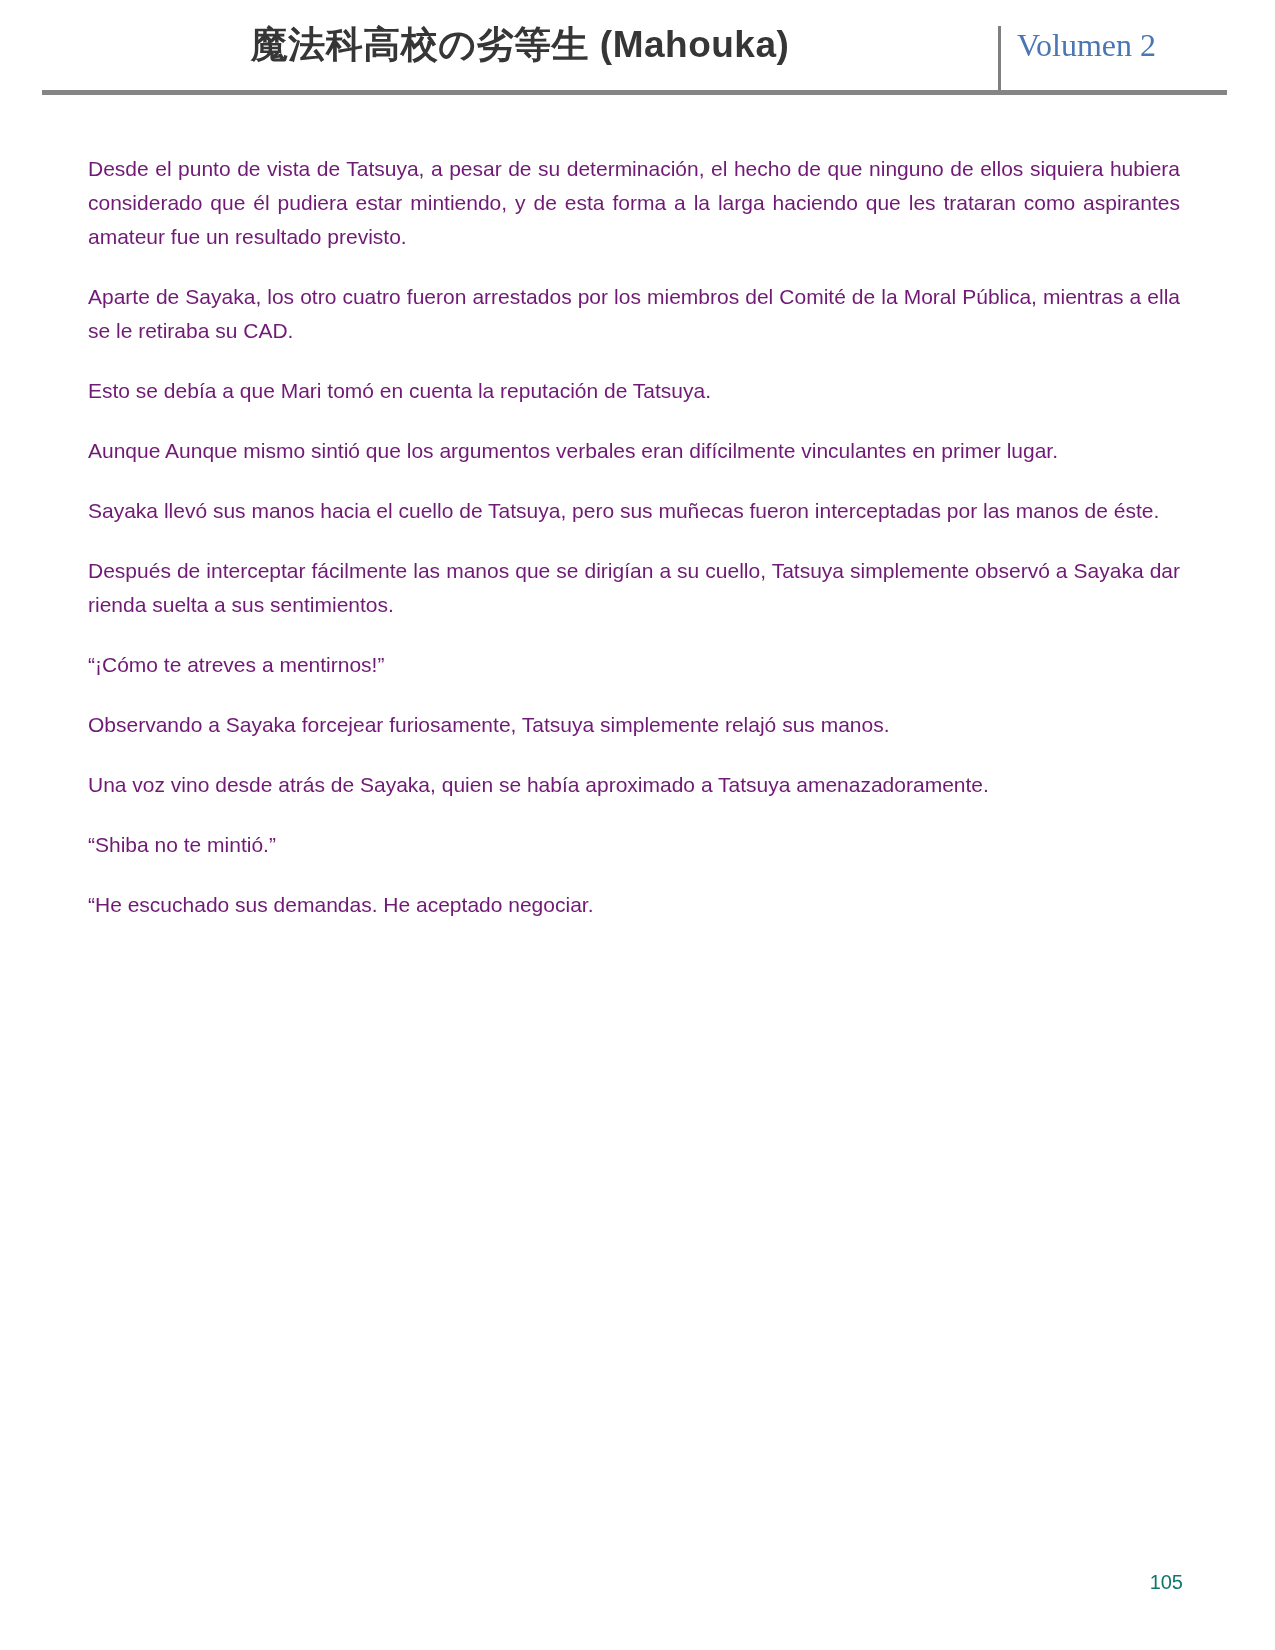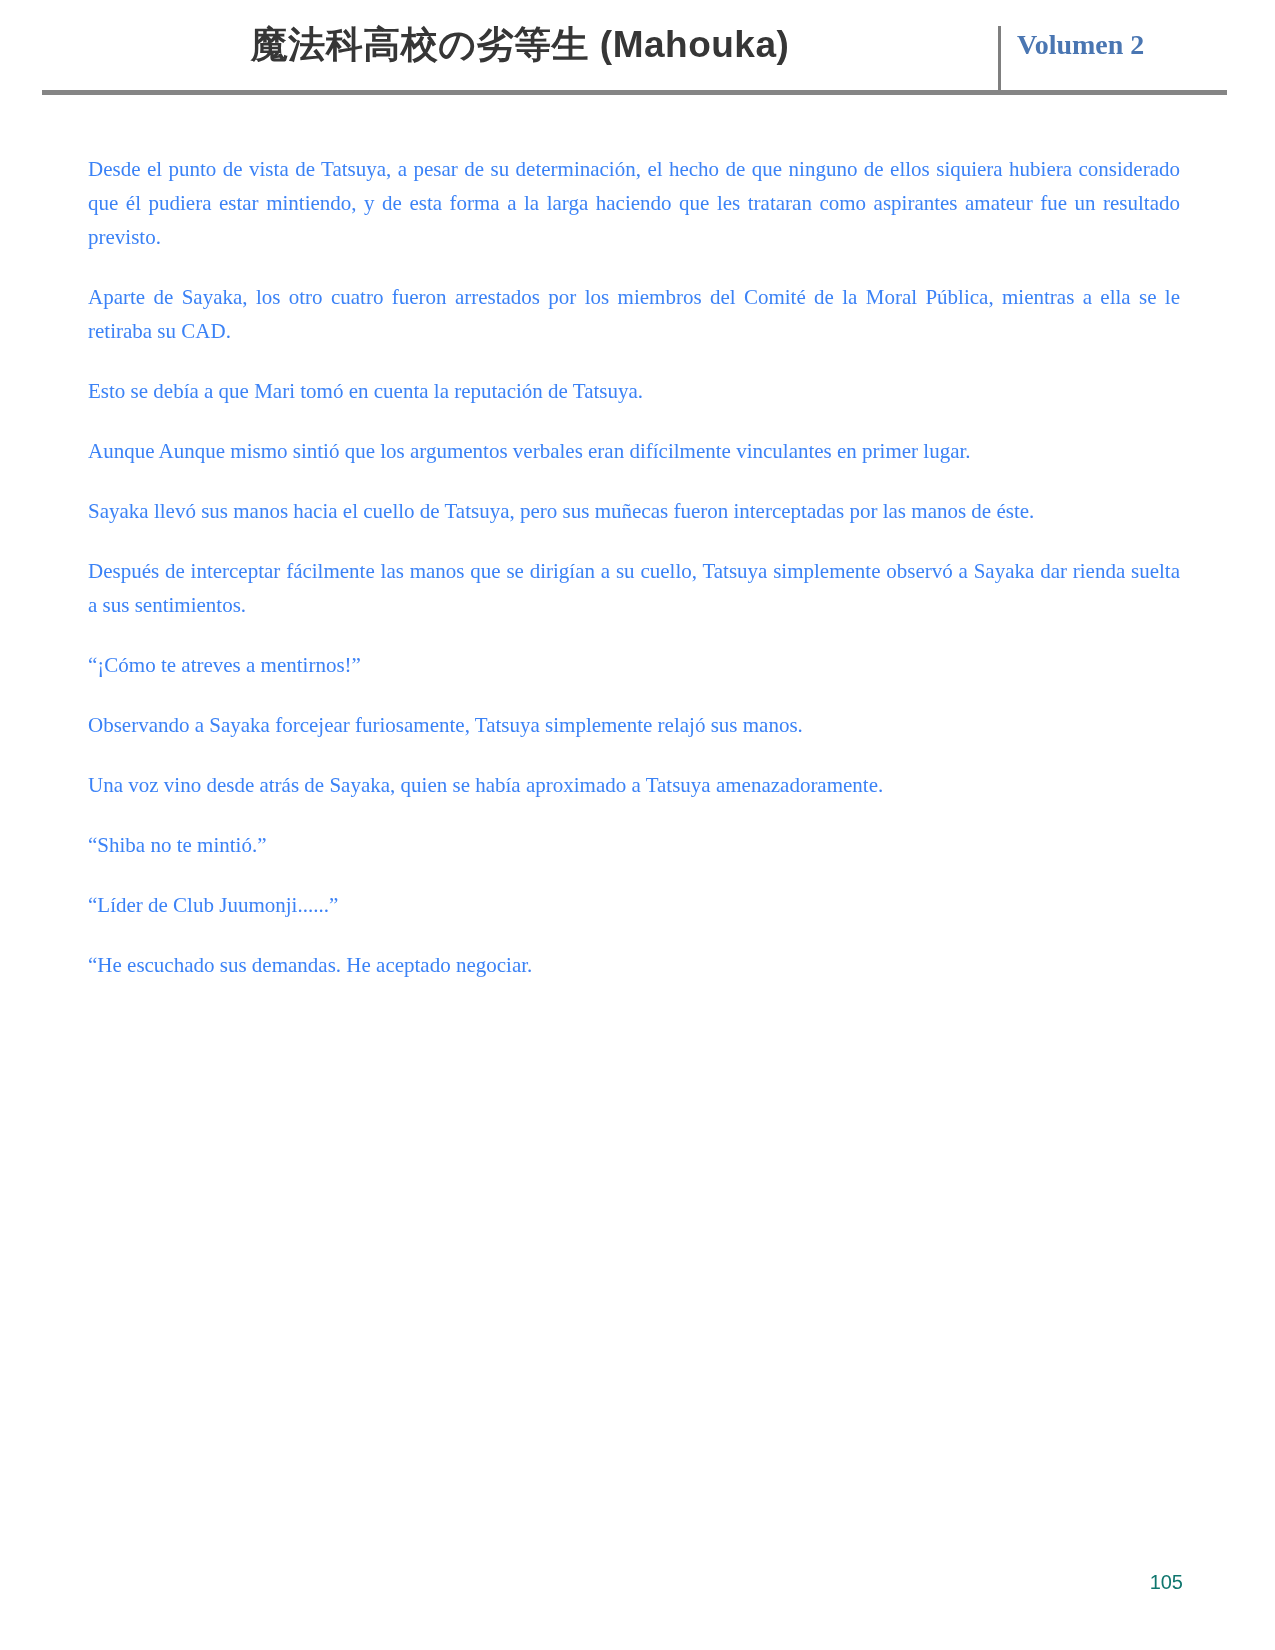--- a/index.html
+++ b/index.html
@@ -46,40 +46,39 @@
     margin-top: 26px;
   }
   .header-right {
     width: 210px;
     display: flex;
     align-items: center;
     padding-left: 16px;
   }
   .volume-label {
     font-family: "Liberation Serif", serif;
-    font-weight: bold;
-    font-size: 28px;
+    font-weight: normal;
+    font-size: 32px;
     color: #4a76b2;
     white-space: nowrap;
   }
   
   .content {
     position: absolute;
     left: 88px;
     top: 152px;
     width: 1092px;
   }
   .content p {
     margin: 0 0 26px 0;
     font-size: 21px;
     line-height: 34px;
-    color: #3b82f6;
+    color: #701a75;
     text-align: justify;
     text-justify: inter-word;
-    font-family: Liberation Serif, serif;
   }
   
   .page-number {
     position: absolute;
     right: 92px;
     bottom: 56px;
     font-size: 20px;
     color: #0f766e;
   }
 </style>
@@ -102,19 +101,18 @@
     <p>Desde el punto de vista de Tatsuya, a pesar de su determinación, el hecho de que ninguno de ellos siquiera hubiera considerado que él pudiera estar mintiendo, y de esta forma a la larga haciendo que les trataran como aspirantes amateur fue un resultado previsto.</p>
     <p>Aparte de Sayaka, los otro cuatro fueron arrestados por los miembros del Comité de la Moral Pública, mientras a ella se le retiraba su CAD.</p>
     <p>Esto se debía a que Mari tomó en cuenta la reputación de Tatsuya.</p>
     <p>Aunque Aunque mismo sintió que los argumentos verbales eran difícilmente vinculantes en primer lugar.</p>
     <p>Sayaka llevó sus manos hacia el cuello de Tatsuya, pero sus muñecas fueron interceptadas por las manos de éste.</p>
     <p>Después de interceptar fácilmente las manos que se dirigían a su cuello, Tatsuya simplemente observó a Sayaka dar rienda suelta a sus sentimientos.</p>
     <p>“¡Cómo te atreves a mentirnos!”</p>
     <p>Observando a Sayaka forcejear furiosamente, Tatsuya simplemente relajó sus manos.</p>
     <p>Una voz vino desde atrás de Sayaka, quien se había aproximado a Tatsuya amenazadoramente.</p>
     <p>“Shiba no te mintió.”</p>
-    <p>“Líder de Club Juumonji......”</p>
     <p>“He escuchado sus demandas. He aceptado negociar.</p>
   </div>
 
   <div class="page-number">105</div>
 
 </div>
 
 </body></html>

